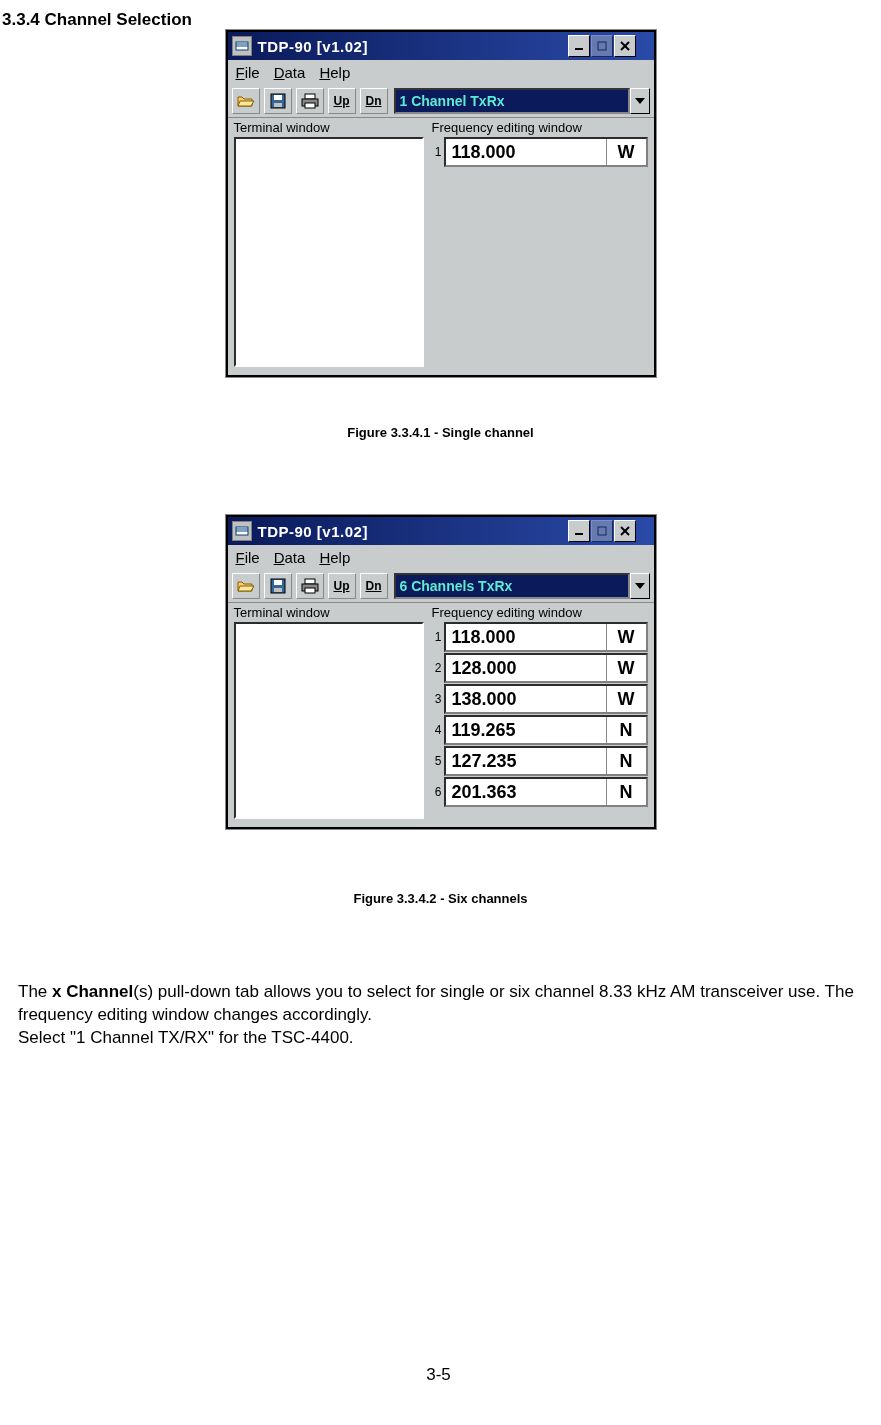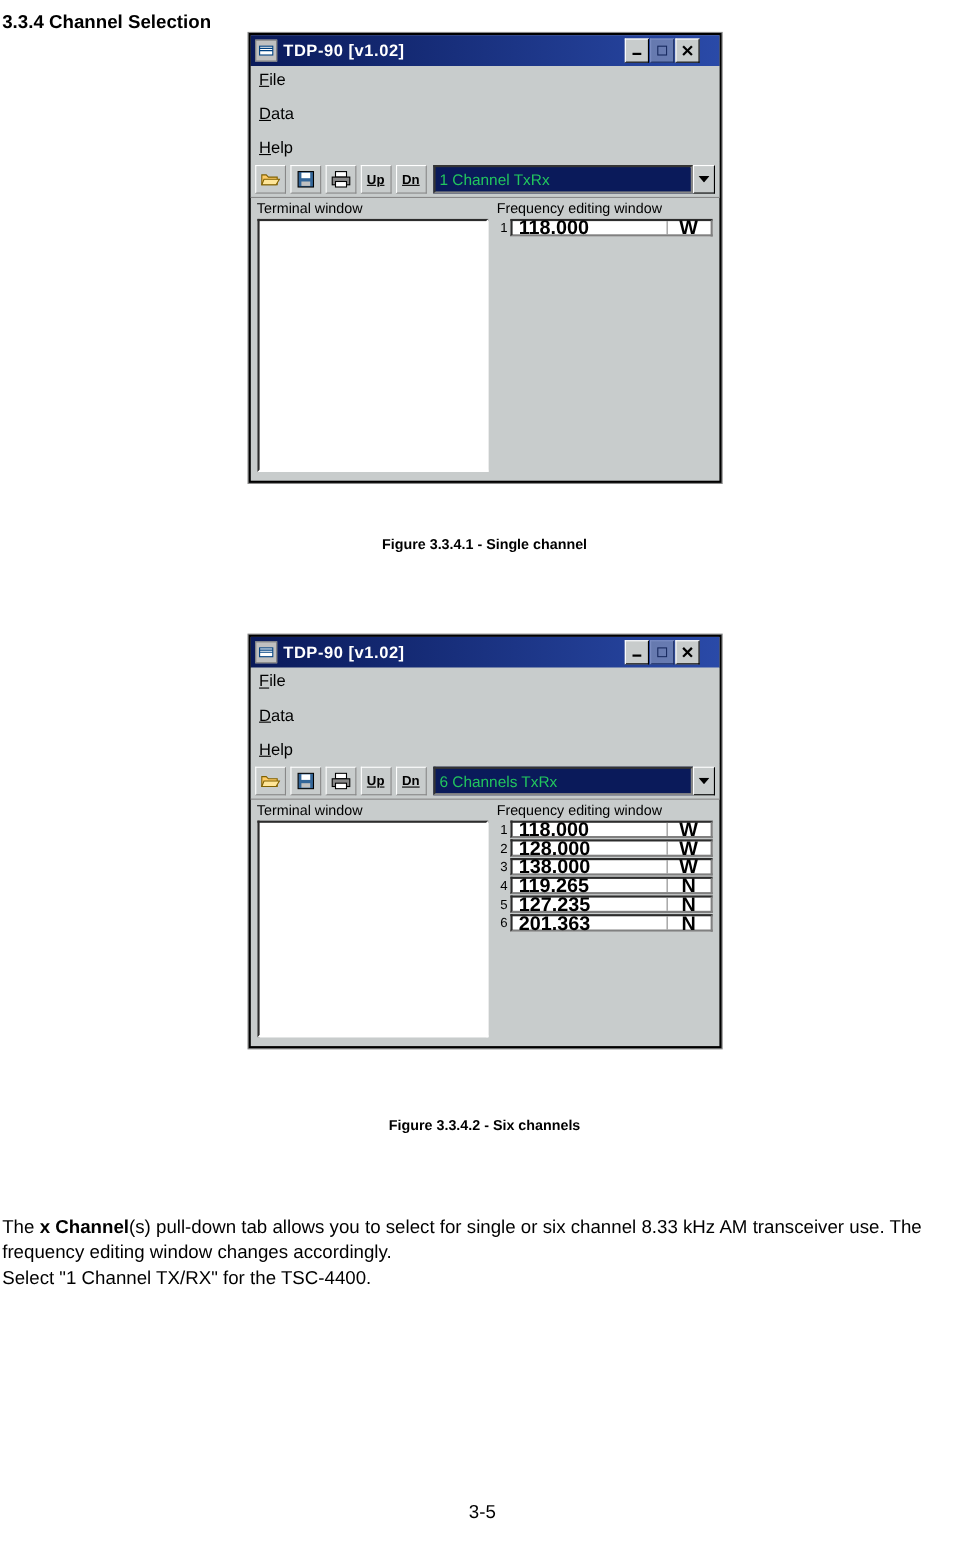--- a/index.html
+++ b/index.html
@@ -73,21 +73,20 @@
       font-size: 14px;
       margin-left: 1px;
     }
     .winbtn.disabled { opacity: 0.4; }
     .menubar {
       background: #c8cccc;
       padding: 4px 8px;
       font-size: 15px;
       display: flex;
       gap: 14px;
-      flex-direction: column;
     }
     .menu-item { cursor: default; }
     .menu-item .ul { text-decoration: underline; }
     .toolbar {
       background: #c8cccc;
       padding: 3px 4px;
       display: flex;
       align-items: center;
       gap: 4px;
       border-bottom: 1px solid #888;
@@ -108,45 +107,46 @@
     .tbtn.open svg, .tbtn.save svg, .tbtn.print svg { display:block; }
     .combo {
       flex: 1;
       display: flex;
       margin-left: 2px;
       height: 26px;
     }
     .combo-val {
       flex: 1;
       background: #0a1a5a;
-      color: #22c55e;
+      color: #5eead4;
       font-size: 14px;
       padding: 0 4px;
       display: flex;
       align-items: center;
       border: 2px inset #888;
       white-space: nowrap;
       overflow: hidden;
+      font-weight: bold;
     }
     .combo-btn {
       width: 20px;
       background: #c8cccc;
       border: 1px solid #000;
       border-top-color: #fff;
       border-left-color: #fff;
       display: flex;
       align-items: center;
       justify-content: center;
     }
     .client {
       display: flex;
       padding: 2px 6px 8px 6px;
       gap: 8px;
     }
-    .col-left { width: 210px; }
+    .col-left { width: 190px; }
     .col-right { flex: 1; }
     .panel-label {
       font-size: 13px;
       margin-bottom: 2px;
     }
     .terminal {
       background: #fff;
       border: 2px inset #808080;
       border-right: 2px solid #fff;
       border-bottom: 2px solid #fff;
@@ -161,21 +161,21 @@
     }
     .freq-row .idx {
       font-size: 12px;
       width: 10px;
       text-align: right;
     }
     .freq-box {
       display: flex;
       background: #fff;
       border: 2px inset #808080;
-      height: 16px;
+      height: 30px;
       flex: 1;
     }
     .freq-val {
       flex: 1;
       font-weight: bold;
       font-size: 18px;
       padding: 0 6px;
       display: flex;
       align-items: center;
     }
@@ -191,21 +191,21 @@
     .caption {
       font-weight: bold;
       font-size: 13px;
       text-align: center;
       margin-top: 48px;
     }
     .caption.c2 { margin-top: 62px; }
     .body-text {
       font-size: 17px;
       line-height: 1.35;
-      padding: 0 2px;
+      padding: 0 18px;
     }
     .body-text .b { font-weight: bold; }
     .page-num {
       position: absolute;
       bottom: 40px;
       left: 0; right: 4px;
       text-align: center;
       font-size: 17px;
     }
   </style>

